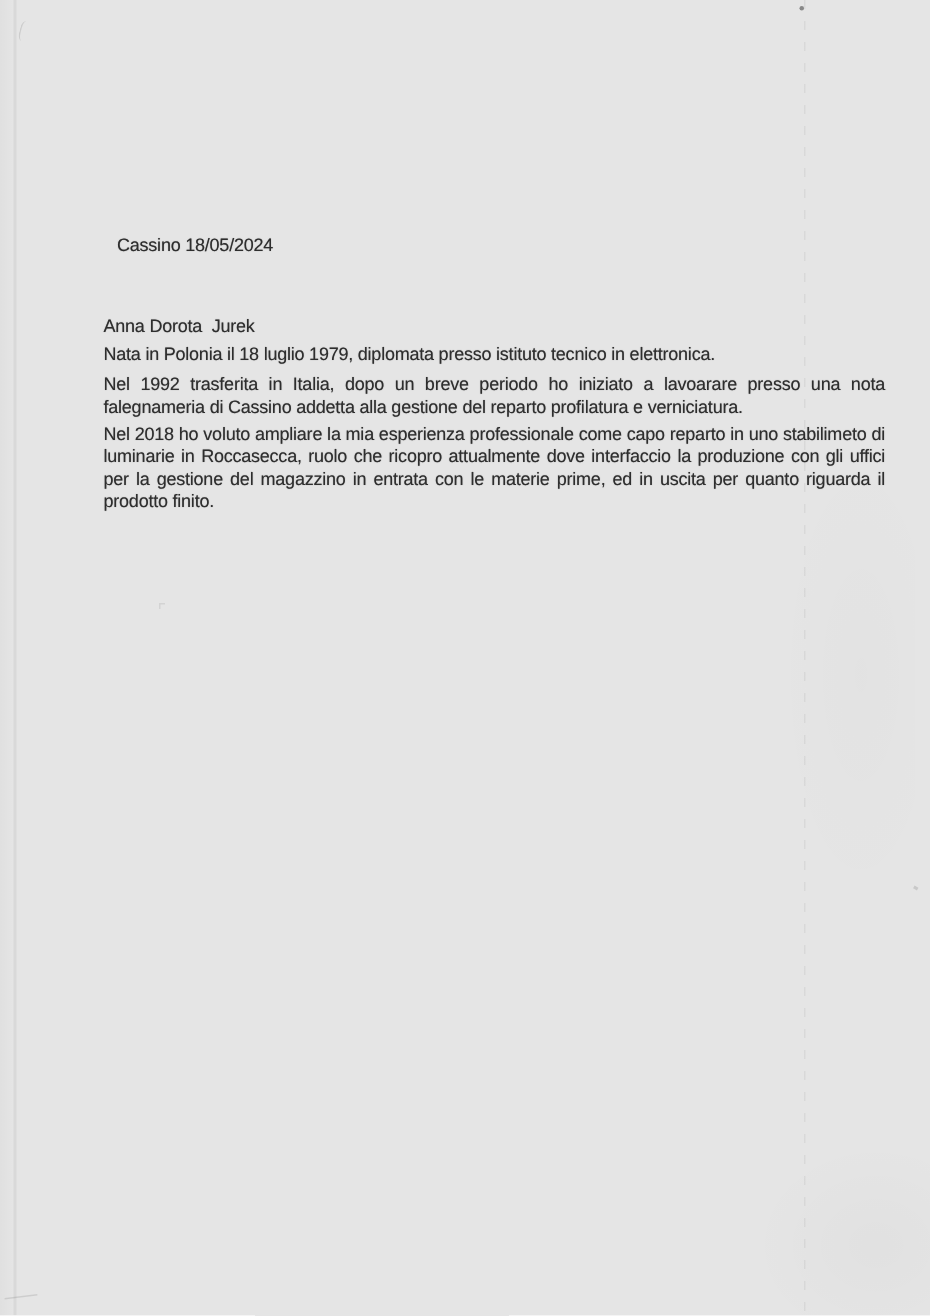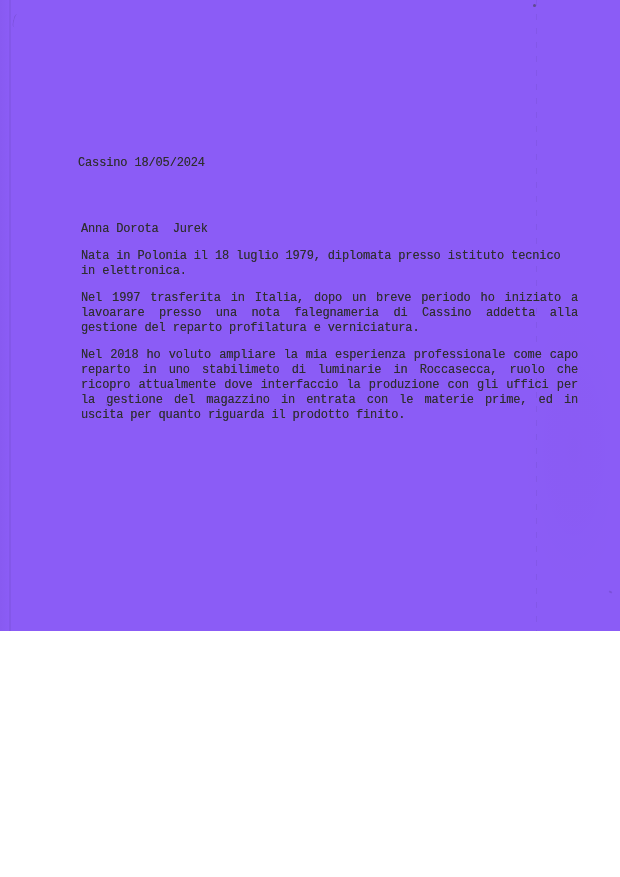--- a/index.html
+++ b/index.html
@@ -3,24 +3,24 @@
 <meta charset="utf-8">
 <style>
   html, body {
     margin: 0;
     padding: 0;
     background: #ffffff;
   }
   .page {
     position: relative;
     width: 620px;
-    height: 631px;
-    background: #8b5cf6;
+    height: 877px;
+    background: #e5e5e5;
     overflow: hidden;
-    font-family: Liberation Mono, monospace;
+    font-family: Liberation Sans, sans-serif;
     color: #2e2e2e;
   }
   
   .scan-edge-left {
     position: absolute;
     left: 9px; top: 0;
     width: 2px; height: 877px;
     background: rgba(0,0,0,0.05);
   }
   .scan-edge-shadow {
@@ -98,21 +98,21 @@
   .letter-body {
     position: absolute;
     left: 69px; top: 210px;
     width: 521px;
     font-size: 12px;
     line-height: 15px;
     letter-spacing: -0.15px;
     text-shadow: 0 0 0.6px rgba(46,46,46,0.55);
   }
   .letter-body p {
-    margin: 12px;
+    margin: 0;
     padding: 0;
   }
   .author {
     white-space: pre-wrap;
     margin-bottom: 4px !important;
   }
   .p-birth   { margin-bottom: 5px !important; }
   .p-2001    { margin-bottom: 3px !important; text-align: justify; }
   .p-2018    { text-align: justify; }
 </style>
@@ -130,17 +130,17 @@
   <div class="speck-1"></div>
   <div class="speck-2"></div>
   <div class="smudge-a"></div>
   <div class="smudge-b"></div>
 
   <div class="date-line">Cassino 18/05/2024</div>
 
   <div class="letter-body">
     <p class="author">Anna Dorota  Jurek</p>
     <p class="p-birth">Nata in Polonia il 18 luglio 1979, diplomata presso istituto tecnico in elettronica.</p>
-    <p class="p-2001">Nel 1997 trasferita in Italia, dopo un breve periodo ho iniziato a lavoarare presso una nota falegnameria di Cassino addetta alla gestione del reparto profilatura e verniciatura.</p>
+    <p class="p-2001">Nel 1992 trasferita in Italia, dopo un breve periodo ho iniziato a lavoarare presso una nota falegnameria di Cassino addetta alla gestione del reparto profilatura e verniciatura.</p>
     <p class="p-2018">Nel 2018 ho voluto ampliare la mia esperienza professionale come capo reparto in uno stabilimeto di luminarie in Roccasecca, ruolo che ricopro attualmente dove interfaccio la produzione con gli uffici per la gestione del magazzino in entrata con le materie prime, ed in uscita per quanto riguarda il prodotto finito.</p>
   </div>
 
 </div>
 
 </body></html>

